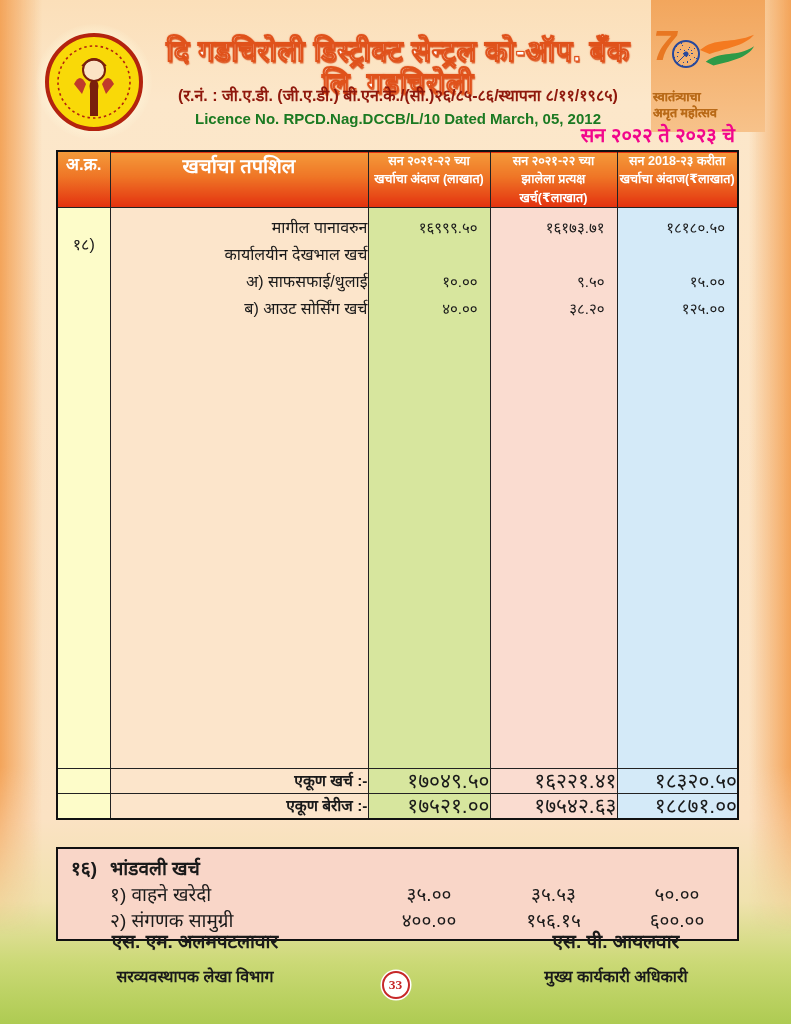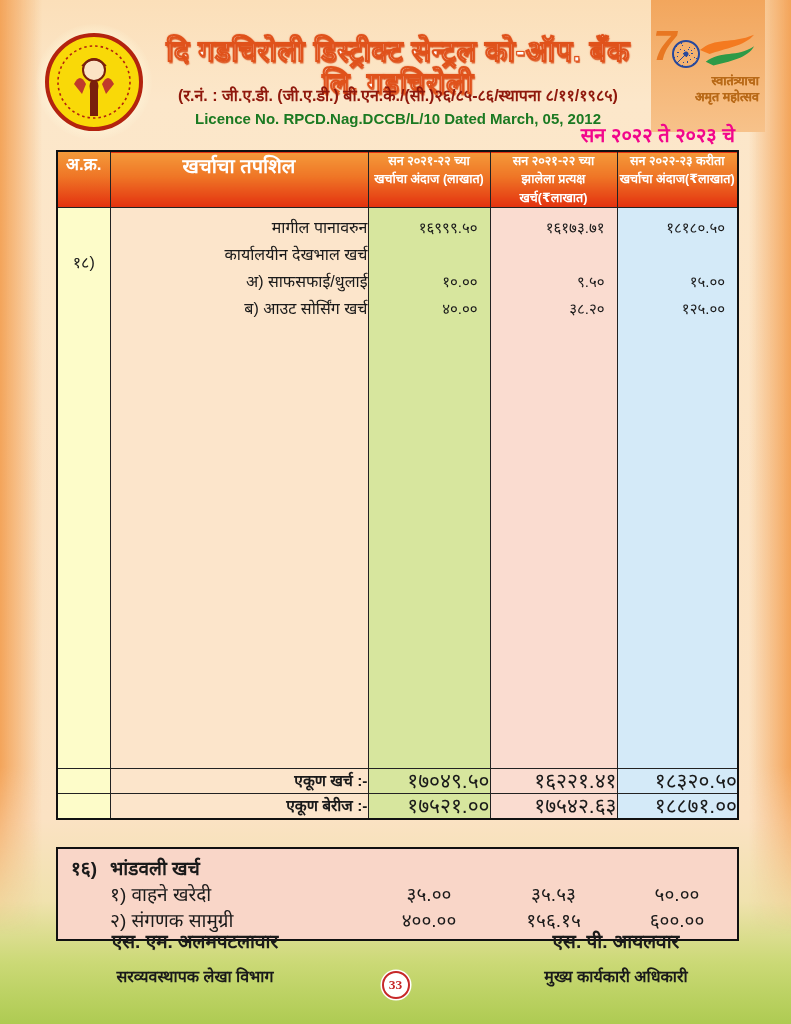--- a/index.html
+++ b/index.html
@@ -30,41 +30,41 @@
 
   
   .logo75{position:absolute;right:32px;top:26px;width:106px;}
   .logo75 .row75{display:flex;align-items:flex-start;height:48px;}
   .logo75 .seven{font-size:42px;line-height:40px;font-weight:bold;font-style:italic;color:#E87722;}
   .logo75 .chakra{display:inline-block;width:24px;height:24px;border-radius:50%;
     border:2px solid #27489C;margin:14px 0 0 -4px;
     background:radial-gradient(circle,#27489C 2px,transparent 3px),
       repeating-conic-gradient(#27489C 0 2deg,transparent 2deg 28deg);}
   .logo75 .mahotsav{color:#B96A18;font-weight:bold;font-size:12.5px;line-height:1.25;
-    text-align:right;margin-top:0;text-shadow:0 0 .5px #B96A18;}
+    text-align:left;margin-top:16px;text-shadow:0 0 .5px #B96A18;}
 
   
   table.main{position:absolute;left:56px;top:150px;width:681px;border-collapse:collapse;table-layout:fixed;}
   table.main td,table.main th{border:1.6px solid #222;padding:0;vertical-align:top;}
   table.main{border:2px solid #111;}
   th.hd{background:linear-gradient(180deg,#F49A3A 0%,#EF7526 45%,#E3320F 100%);
     color:#fff;font-weight:bold;height:52px;vertical-align:middle;}
   th.hd .one{font-size:17px;}
   th.hd .big{font-size:20px;}
   th.hd .two{font-size:12.6px;line-height:1.45;font-weight:bold;}
   .c-sr{background:#FDFCC9;}
   .c-det{background:#FCE5CB;}
   .c-g{background:#D7E69E;}
   .c-p{background:#FADCD0;}
   .c-b{background:#D4EAF8;}
   td.bodycell{height:560px;}
   .line{height:27px;line-height:27px;font-size:16px;color:#1A1A1A;white-space:nowrap;}
   .det-line{padding-left:34px;text-align:right;}
   .num-line{text-align:right;padding-right:12px;font-size:15px;}
-  .sr-mark{margin-top:43px;text-align:center;font-size:16px;color:#1A1A1A;}
+  .sr-mark{margin-top:25px;text-align:center;font-size:16px;color:#1A1A1A;}
   tr.total td{height:24px;vertical-align:middle;}
   .tot-label{text-align:right;padding-right:8px;font-weight:bold;font-size:15.5px;color:#1A1A1A;line-height:24px;}
   .tot-num{text-align:right;padding-right:12px;font-size:21px;color:#1A1A1A;line-height:24px;}
 
   
   table.capital{position:absolute;left:56px;top:847px;width:681px;border-collapse:collapse;table-layout:fixed;
     border:2px solid #111;background:#F9D6C8;}
   table.capital td{padding:0;height:22px;vertical-align:middle;font-size:19px;color:#1A1A1A;}
   .cap-sr{text-align:center;font-weight:bold;}
   .cap-title{font-weight:bold;padding-left:34px;}
@@ -142,21 +142,21 @@
           </th>
       <th class="hd">
         <div class="two">सन २०२१-२२ च्या</div>
         <div class="two">खर्चाचा अंदाज (लाखात)</div>
       </th>
       <th class="hd">
         <div class="two">सन २०२१-२२ च्या</div>
         <div class="two">झालेला प्रत्यक्ष खर्च(₹लाखात)</div>
       </th>
       <th class="hd">
-        <div class="two">सन २०२२-२३ करीता</div>
+        <div class="two">सन 2018-२३ करीता</div>
         <div class="two">खर्चाचा अंदाज(₹लाखात)</div>
       </th>
     </tr>
     <tr>
       <td class="bodycell c-sr">
         <div class="sr-mark">१८)</div>
       </td>
       <td class="bodycell c-det">
         <div style="height:6px"></div>
         <div class="line det-line">मागील पानावरुन</div>

